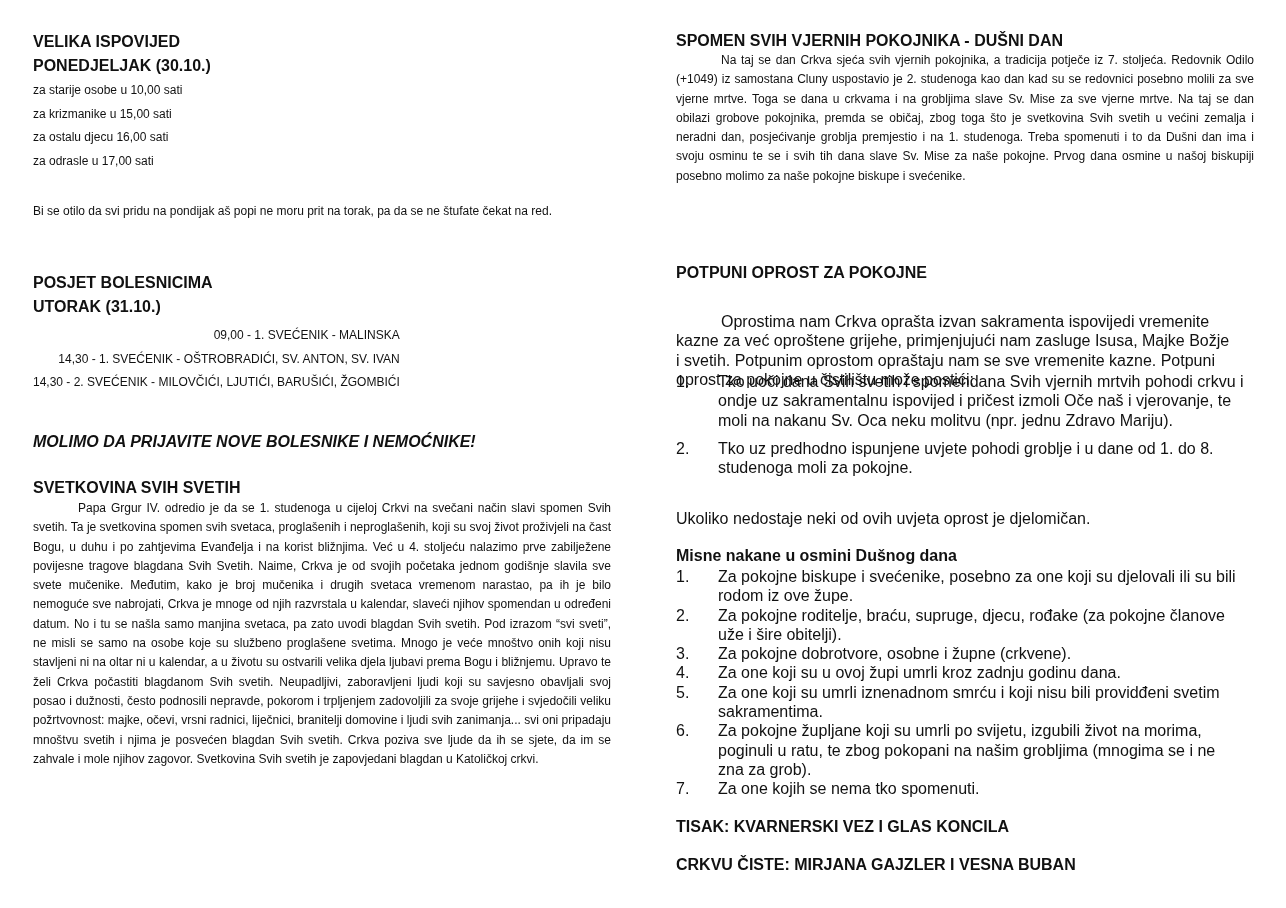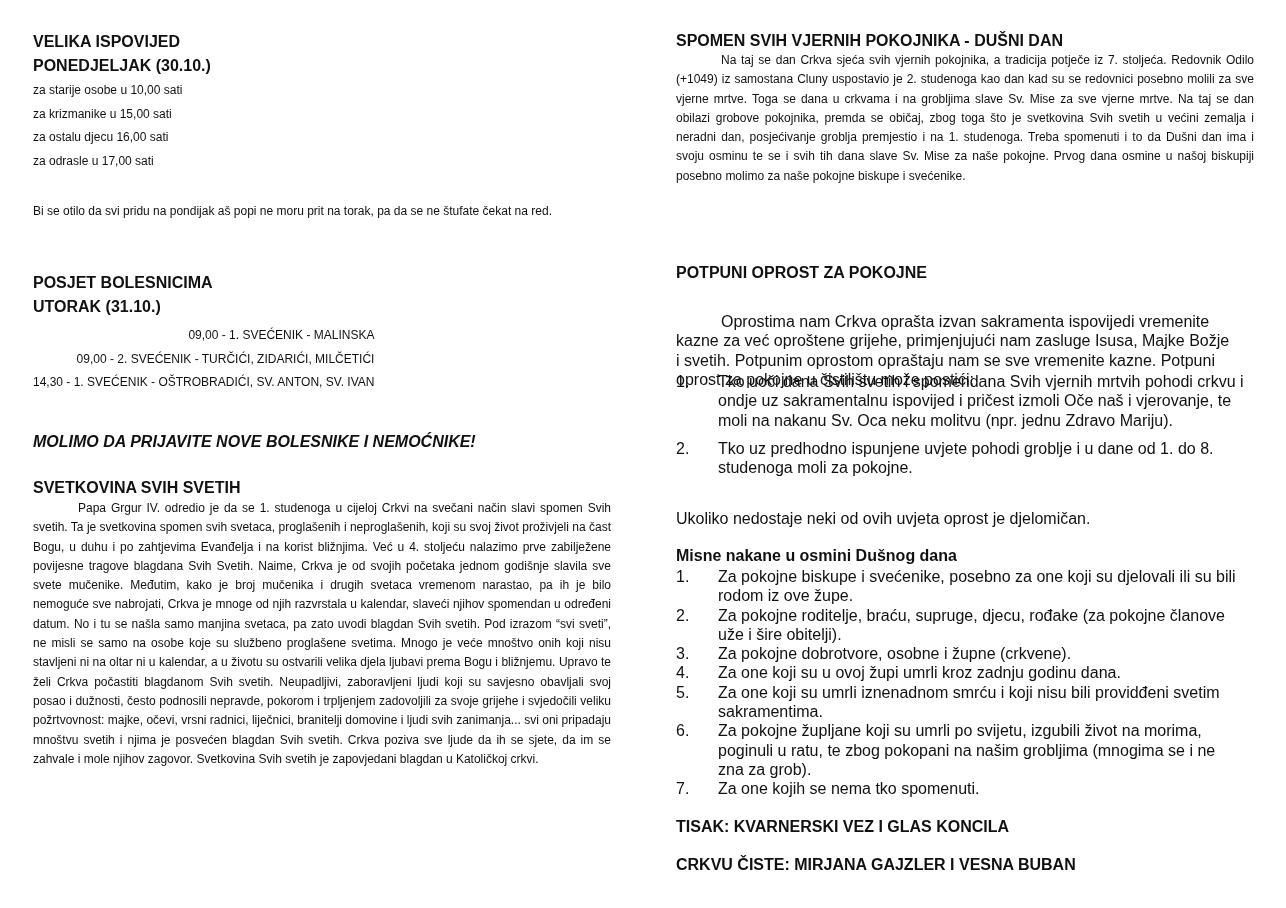--- a/index.html
+++ b/index.html
@@ -33,22 +33,22 @@
     <div>za krizmanike u 15,00 sati</div>
     <div>za ostalu djecu 16,00 sati</div>
     <div>za odrasle u 17,00 sati</div>
   </div>
   <div class="abs line" style="top:200px;width:578px;">Bi se otilo da svi pridu na pondijak aš popi ne moru prit na torak, pa da se ne štufate čekat na red.</div>
 
   <h2 class="abs h" style="top:274px;width:578px;">POSJET BOLESNICIMA</h2>
   <div class="abs sub" style="top:298px;">UTORAK (31.10.)</div>
   <div class="abs line" style="top:324px;text-align:right;">
     <div>09,00 - 1. SVEĆENIK - MALINSKA</div>
-    <div>09,00 - 2. SVEĆENIK - TURČIĆI, ZIDARIĆI, MILČETIĆI</div>
     <div>14,30 - 1. SVEĆENIK - OŠTROBRADIĆI, SV. ANTON, SV. IVAN</div>
+    <div>14,30 - 2. SVEĆENIK - MILOVČIĆI, LJUTIĆI, BARUŠIĆI, ŽGOMBIĆI</div>
   </div>
   <div class="abs bi" style="top:433px;">MOLIMO DA PRIJAVITE NOVE BOLESNIKE I NEMOĆNIKE!</div>
 
   <h2 class="abs h" style="top:479px;width:578px;">SVETKOVINA SVIH SVETIH</h2>
   <p class="abs para" style="top:499px;width:578px;"><span class="indent"></span><span>Papa Grgur IV. odredio je da se 1. studenoga u cijeloj Crkvi na svečani način slavi spomen Svih svetih. Ta je svetkovina spomen svih svetaca, proglašenih i neproglašenih, koji su svoj život proživjeli na čast Bogu, u duhu i po zahtjevima Evanđelja i na korist bližnjima. Već u 4. stoljeću nalazimo prve zabilježene povijesne tragove blagdana Svih Svetih. Naime, Crkva je od svojih početaka jednom godišnje slavila sve svete mučenike. Međutim, kako je broj mučenika i drugih svetaca vremenom narastao, pa ih je bilo nemoguće sve nabrojati, Crkva je mnoge od njih razvrstala u kalendar, slaveći njihov spomendan u određeni datum. No i tu se našla samo manjina svetaca, pa zato uvodi blagdan Svih svetih. Pod izrazom “svi sveti”, ne misli se samo na osobe koje su službeno proglašene svetima. Mnogo je veće mnoštvo onih koji nisu stavljeni ni na oltar ni u kalendar, a u životu su ostvarili velika djela ljubavi prema Bogu i bližnjemu. Upravo te želi Crkva počastiti blagdanom Svih svetih. Neupadljivi, zaboravljeni ljudi koji su savjesno obavljali svoj posao i dužnosti, često podnosili nepravde, pokorom i trpljenjem zadovoljili za svoje grijehe i svjedočili veliku požrtvovnost: majke, očevi, vrsni radnici, liječnici, branitelji domovine i ljudi svih zanimanja... svi oni pripadaju mnoštvu svetih i njima je posvećen blagdan Svih svetih. Crkva poziva sve ljude da ih se sjete, da im se zahvale i mole njihov zagovor. Svetkovina Svih svetih je zapovjedani blagdan u Katoličkoj crkvi.</span></p>
 </div>
 
 <div class="col" id="right">
   <h2 class="abs h" style="top:32px;width:578px;">SPOMEN SVIH VJERNIH POKOJNIKA - DUŠNI DAN</h2>
   <p class="abs para" style="top:51px;width:578px;"><span class="indent"></span><span>Na taj se dan Crkva sjeća svih vjernih pokojnika, a tradicija potječe iz 7. stoljeća. Redovnik Odilo (+1049) iz samostana Cluny uspostavio je 2. studenoga kao dan kad su se redovnici posebno molili za sve vjerne mrtve. Toga se dana u crkvama i na grobljima slave Sv. Mise za sve vjerne mrtve. Na taj se dan obilazi grobove pokojnika, premda se običaj, zbog toga što je svetkovina Svih svetih u većini zemalja i neradni dan, posjećivanje groblja premjestio i na 1. studenoga. Treba spomenuti i to da Dušni dan ima i svoju osminu te se i svih tih dana slave Sv. Mise za naše pokojne. Prvog dana osmine u našoj biskupiji posebno molimo za naše pokojne biskupe i svećenike.</span></p>

